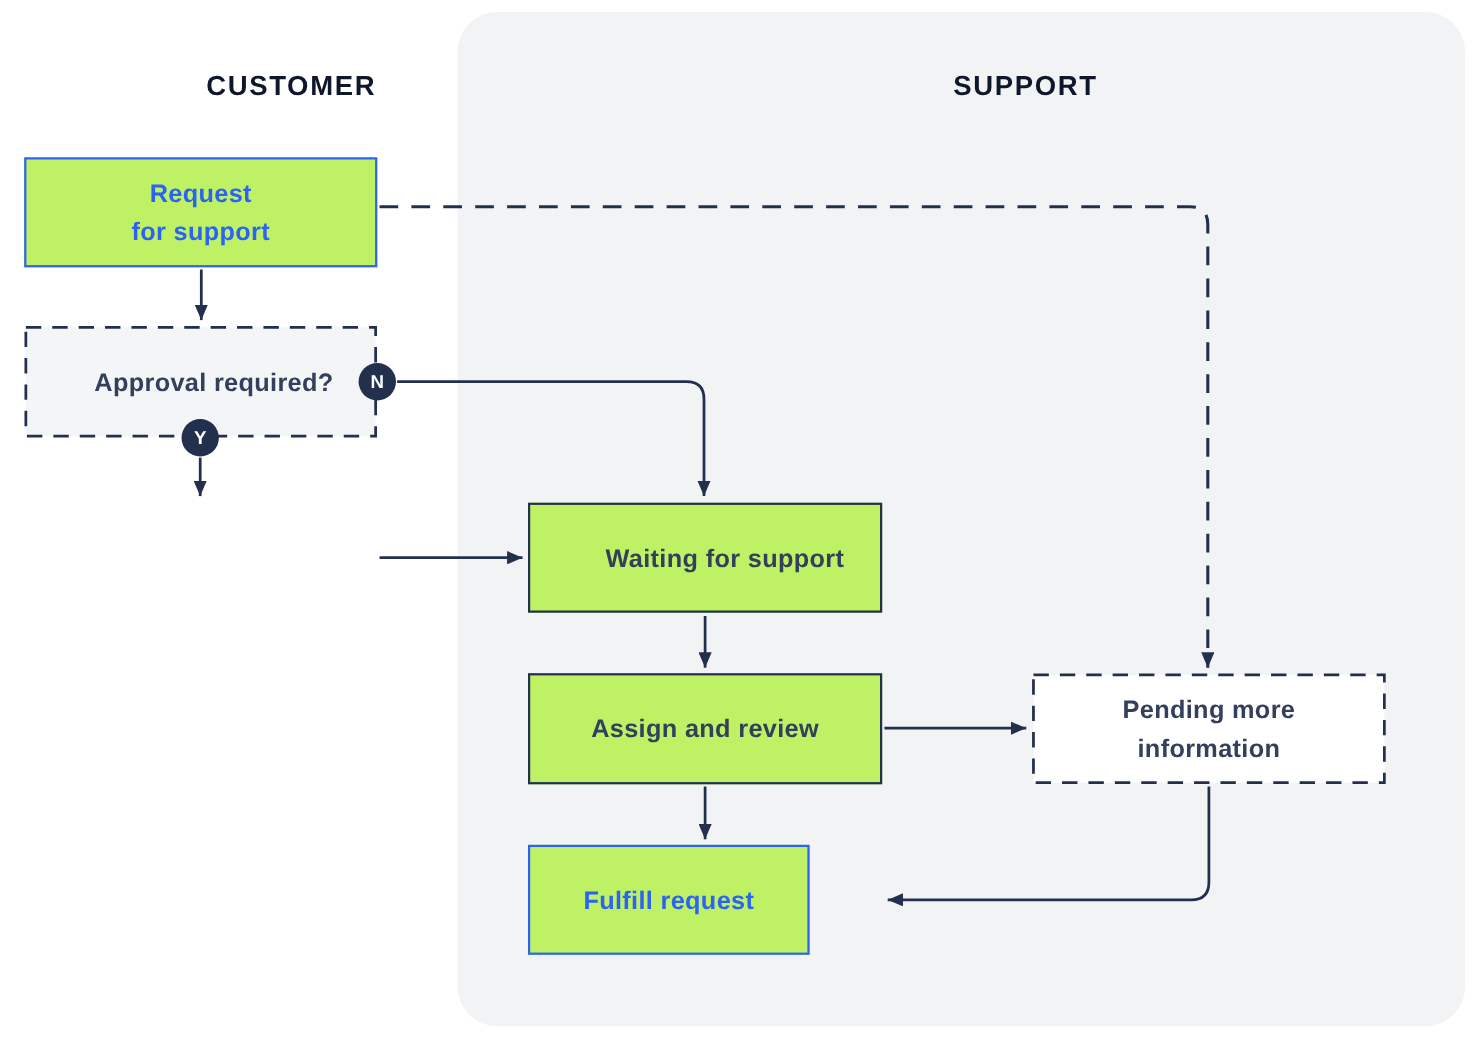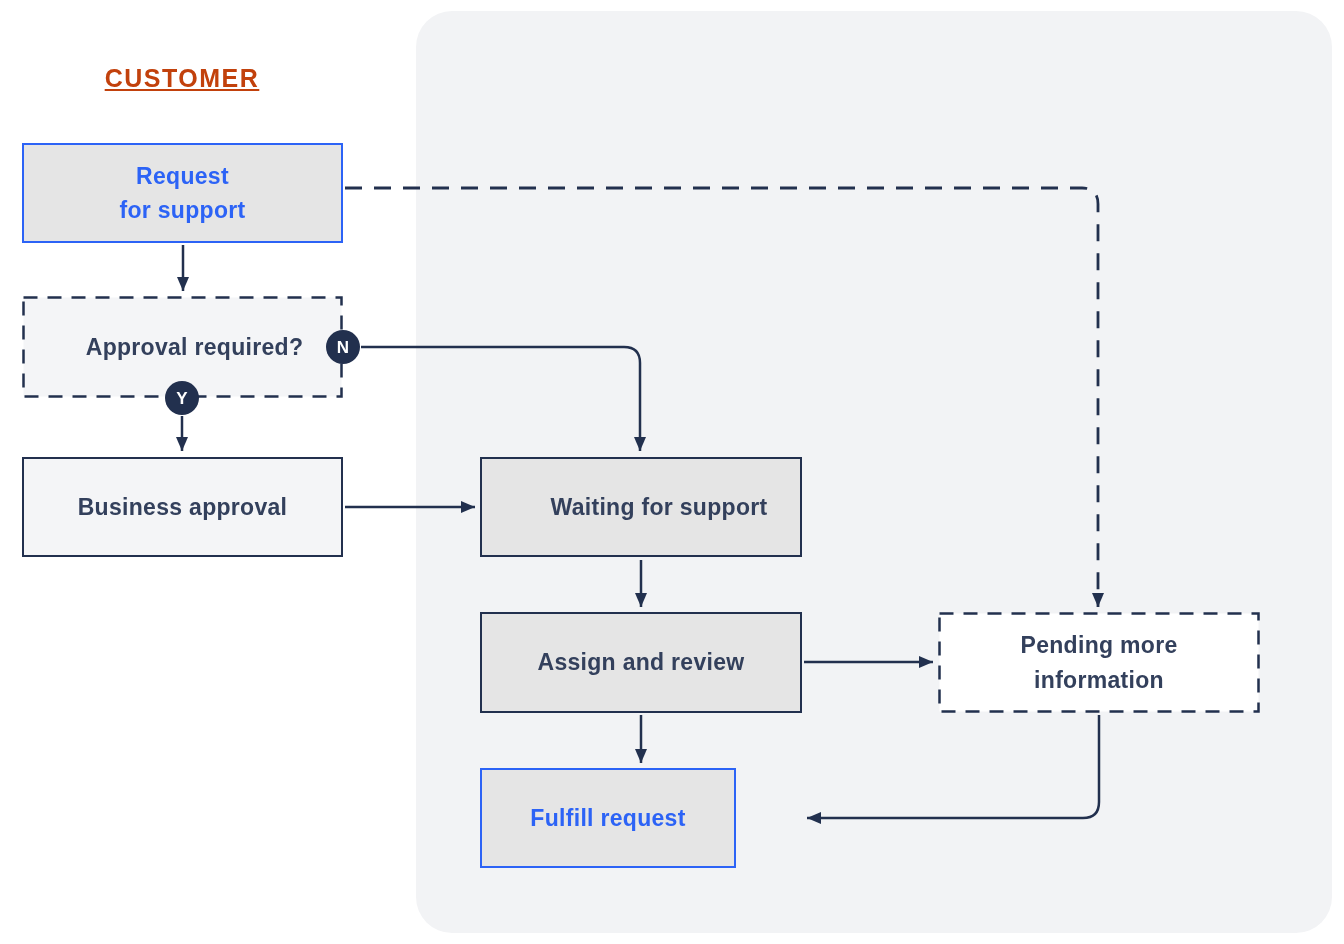--- a/index.html
+++ b/index.html
@@ -21,26 +21,25 @@
     top: 11px;
     width: 916px;
     height: 922px;
     background: #F2F3F5;
     border-radius: 36px;
   }
   .lane-header {
     position: absolute;
     top: 64px;
     width: 320px;
-    text-align: center;
+    text-align: right;
     font-size: 25px;
     font-weight: 700;
     letter-spacing: 1.5px;
-    color: #c2410c;
-    text-decoration: underline;
+    color: #0f172a;
   }
   .lane-header.customer { left: 22px; }
   .lane-header.support  { left: 678px; }
 
   .edges-layer {
     position: absolute;
     left: 0;
     top: 0;
     width: 1344px;
     height: 944px;
@@ -52,21 +51,21 @@
     flex-direction: column;
     align-items: center;
     justify-content: center;
     box-sizing: border-box;
     text-align: center;
     font-size: 23px;
     font-weight: 600;
     letter-spacing: 0.3px;
     line-height: 1.5;
     color: #33405C;
-    background: #e5e5e5;
+    background: #bef264;
   }
   .node.solid-navy { border: 2.5px solid #22304E; }
   .node.solid-blue { border: 2.5px solid #2C63F6; color: #2C63F6; }
   .node.gray-fill  { background: #F4F5F7; }
   .node.no-border  { border: none; background: transparent; }
 
   .node.request  { left: 22px;  top: 143px; width: 321px; height: 100px; }
   .node.approval { left: 34px;  top: 296px; width: 321px; height: 102px; }
   .node.business { left: 22px;  top: 457px; width: 321px; height: 100px; }
   .node.waiting  { left: 480px; top: 457px; width: 322px; height: 100px; padding-left: 36px; }
@@ -92,20 +91,21 @@
   .badge.y { left: 165px; top: 381px; }
 </style>
 </head>
 <body>
 
 <div class="canvas">
 
   <div class="support-panel"></div>
 
   <div class="lane-header customer">CUSTOMER</div>
+  <div class="lane-header support">SUPPORT</div>
 
   <svg class="edges-layer" viewBox="0 0 1344 944" xmlns="http://www.w3.org/2000/svg">
     <defs>
       <marker id="arrow" viewBox="0 0 14 12" refX="14" refY="6" markerWidth="14" markerHeight="12" markerUnits="userSpaceOnUse" orient="auto">
         <path d="M0,0 L14,6 L0,12 Z" fill="#22304E"></path>
       </marker>
     </defs>
 
     <rect x="23.5" y="297.5" width="318" height="99" fill="#F4F5F7" stroke="#22304E" stroke-width="2.5" stroke-dasharray="14 10"></rect>
 
@@ -124,23 +124,20 @@
 
   <div class="node request solid-blue">
     <div>Request</div>
     <div>for support</div>
   </div>
 
   <div class="node approval no-border">
     <div>Approval required?</div>
   </div>
 
-  <div class="node business solid-navy gray-fill">
-    <div>Business approval</div>
-  </div>
 
   <div class="node waiting solid-navy">
     <div>Waiting for support</div>
   </div>
 
   <div class="node assign solid-navy">
     <div>Assign and review</div>
   </div>
 
   <div class="node pending no-border">

